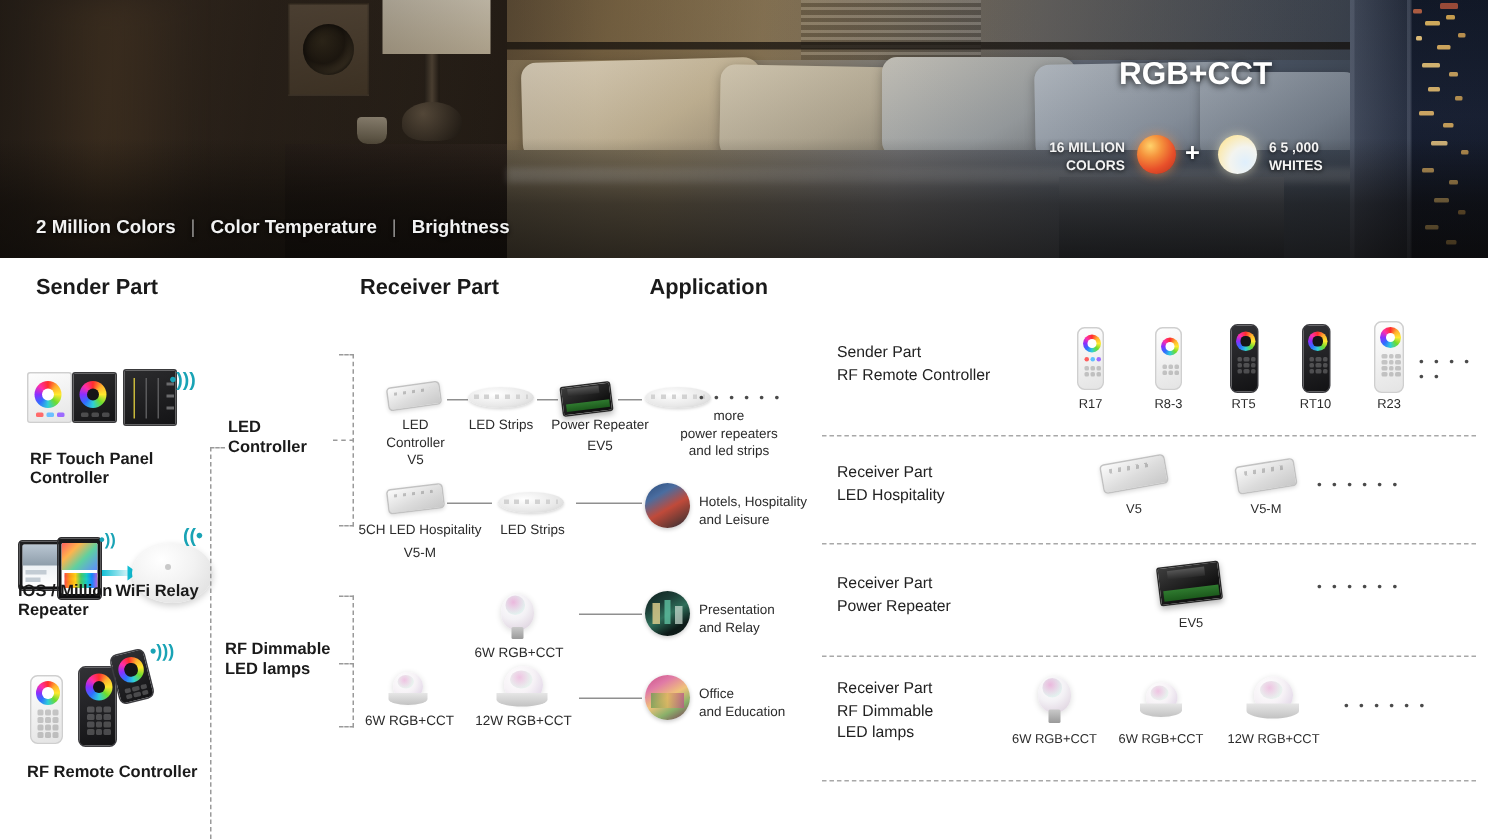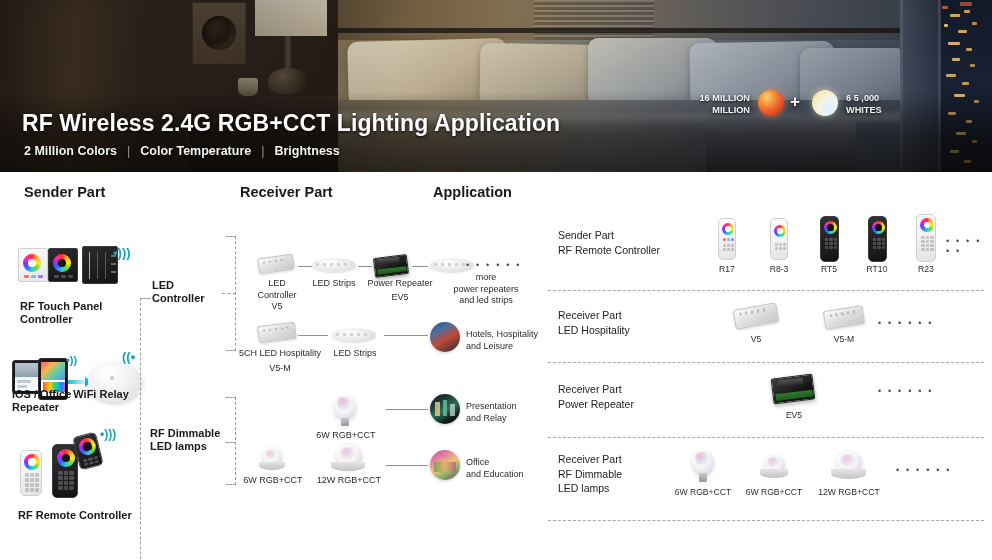--- a/index.html
+++ b/index.html
@@ -413,35 +413,35 @@
         </div>
         <div class="win-mull-v" style="left:0px;"></div>
         <div class="win-mull-v" style="left:38px;"></div>
         <div class="glass-overlay"></div>
       </div>
 
       <div class="hero-left-shade"></div>
       <div class="hero-bottom-shade"></div>
     </div>
 
-    <div class="hero-title">RF Wireless 2.4G RGB+CCT Lighting Application</div>
 
     <div class="hero-sub">
       <span>2 Million Colors</span>
       <span class="sep">|</span>
       <span>Color Temperature</span>
       <span class="sep">|</span>
       <span>Brightness</span>
     </div>
 
     <div class="badge-panel">
+      <div class="badge-title">RGB+CCT</div>
       <div class="badge-row">
         <div class="badge-lbl left">
           <div>16 MILLION</div>
-          <div>MILLION</div>
+          <div>COLORS</div>
         </div>
         <div class="dot-rgb"></div>
         <div class="plus-sign">+</div>
         <div class="dot-cct"></div>
         <div class="badge-lbl right">
           <div>6 5 ,000</div>
           <div>WHITES</div>
         </div>
       </div>
     </div>
@@ -497,21 +497,21 @@
     </div>
     <div class="wifi-icon" style="left:66px;top:182px;font-size:11px;">•))</div>
     <div class="arrow-beam" style="left:68px;top:208px;"></div>
     <div class="relay" style="left:88px;top:190px;">
       <div class="relay-led"></div>
     </div>
     <div class="wifi-icon" style="left:122px;top:178px;font-size:13px;">((•</div>
 
     <div class="lbl lbl-b" style="left:12px;top:216px;width:145px;">
       <div style="display:flex;gap:2px;">
-        <span>IOS / Office</span>
+        <span>IOS / Million</span>
         <span>WiFi Relay</span>
       </div>
       <div>Repeater</div>
     </div>
 
     <div class="remote remote-w" style="left:20px;top:278px;width:22px;height:46px;">
       <div class="wheel" style="left:3px;top:3px;width:16px;height:16px;"></div>
       <div class="keypad" style="left:4px;top:22px;width:14px;grid-template-columns:repeat(3,1fr);grid-auto-rows:4px;">
         <i></i>
           <i></i>

